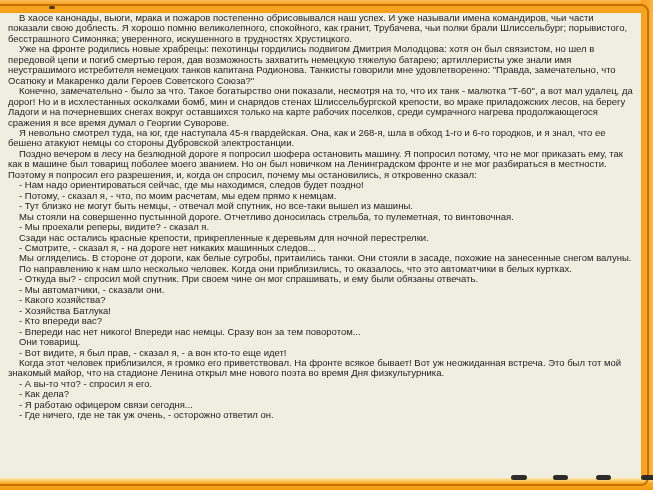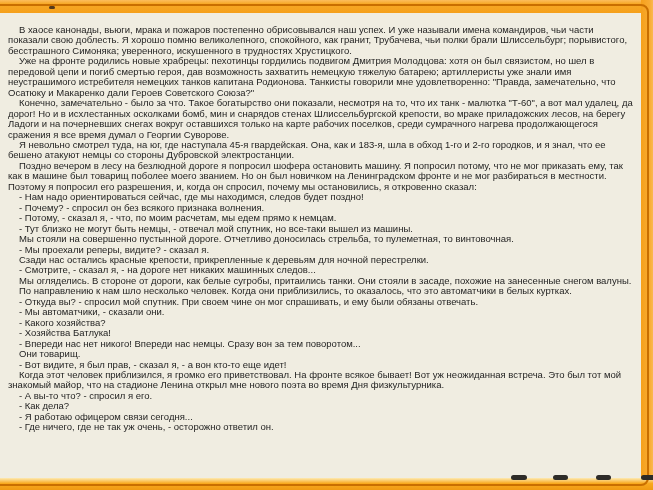--- a/index.html
+++ b/index.html
@@ -33,21 +33,21 @@
     border: 2px solid #c96f00;
     border-radius: 8px;
     z-index: 2;
     pointer-events: none;
   }
   
   .content {
     position: absolute; top: 13px; left: 0; right: 12px; bottom: 12px;
     background: #f0ede1;
     z-index: 3;
-    padding: 12px 8px 0 8px;
+    padding: 0 8px 0 8px;
     box-sizing: border-box;
   }
   .text-block {
     color: #1e1e1e;
     font-size: 9.5px;
     line-height: 10.45px;
     letter-spacing: 0;
   }
   .text-block p.para {
     margin: 0;
@@ -77,36 +77,36 @@
   <div class="bar-top"></div>
   <div class="bar-right"></div>
   <div class="bar-bottom"></div>
   <div class="frame-line" style="border-color: rgb(201, 111, 0);"></div>
 
   <div class="content" style="background: rgb(240, 237, 225);">
     <div class="text-block" style="color: rgb(30, 30, 30);">
         <p class="para">В хаосе канонады, вьюги, мрака и пожаров постепенно обрисовывался наш успех. И уже называли имена командиров, чьи части показали свою доблесть. Я хорошо помню великолепного, спокойного, как гранит, Трубачева, чьи полки брали Шлиссельбург; порывистого, бесстрашного Симоняка; уверенного, искушенного в трудностях Хрустицкого.</p>
         <p class="para">Уже на фронте родились новые храбрецы: пехотинцы гордились подвигом Дмитрия Молодцова: хотя он был связистом, но шел в передовой цепи и погиб смертью героя, дав возможность захватить немецкую тяжелую батарею; артиллеристы уже знали имя неустрашимого истребителя немецких танков капитана Родионова. Танкисты говорили мне удовлетворенно: "Правда, замечательно, что Осатюку и Макаренко дали Героев Советского Союза?"</p>
         <p class="para">Конечно, замечательно - было за что. Такое богатырство они показали, несмотря на то, что их танк - малютка "Т-60", а вот мал удалец, да дорог! Но и в исхлестанных осколками бомб, мин и снарядов стенах Шлиссельбургской крепости, во мраке приладожских лесов, на берегу Ладоги и на почерневших снегах вокруг оставшихся только на карте рабочих поселков, среди сумрачного нагрева продолжающегося сражения я все время думал о Георгии Суворове.</p>
-        <p class="para">Я невольно смотрел туда, на юг, где наступала 45-я гвардейская. Она, как и 183-я, шла в обход 1-го и 2-го городков, и я знал, что ее бешено атакуют немцы со стороны Дубровской электростанции.</p>
+        <p class="para">Я невольно смотрел туда, на юг, где наступала 45-я гвардейская. Она, как и 268-я, шла в обход 1-го и 6-го городков, и я знал, что ее бешено атакуют немцы со стороны Дубровской электростанции.</p>
         <p class="para">Поздно вечером в лесу на безлюдной дороге я попросил шофера остановить машину. Я попросил потому, что не мог приказать ему, так как в машине был товарищ поболее моего званием. Но он был новичком на Ленинградском фронте и не мог разбираться в местности. Поэтому я попросил его разрешения, и, когда он спросил, почему мы остановились, я откровенно сказал:</p>
         <p class="para">- Нам надо ориентироваться сейчас, где мы находимся, следов будет поздно!</p>
-        <p class="para">- Почему? - спросил он без всякого признака волнения.</p>
         <p class="para">- Потому, - сказал я, - что, по моим расчетам, мы едем прямо к немцам.</p>
         <p class="para">- Тут близко не могут быть немцы, - отвечал мой спутник, но все-таки вышел из машины.</p>
         <p class="para">Мы стояли на совершенно пустынной дороге. Отчетливо доносилась стрельба, то пулеметная, то винтовочная.</p>
         <p class="para">- Мы проехали реперы, видите? - сказал я.</p>
         <p class="para">Сзади нас остались красные крепости, прикрепленные к деревьям для ночной перестрелки.</p>
         <p class="para">- Смотрите, - сказал я, - на дороге нет никаких машинных следов...</p>
         <p class="para">Мы огляделись. В стороне от дороги, как белые сугробы, притаились танки. Они стояли в засаде, похожие на занесенные снегом валуны.</p>
         <p class="para">По направлению к нам шло несколько человек. Когда они приблизились, то оказалось, что это автоматчики в белых куртках.</p>
         <p class="para">- Откуда вы? - спросил мой спутник. При своем чине он мог спрашивать, и ему были обязаны отвечать.</p>
         <p class="para">- Мы автоматчики, - сказали они.</p>
         <p class="para">- Какого хозяйства?</p>
         <p class="para">- Хозяйства Батлука!</p>
+        <p class="para">- Кто впереди вас?</p>
         <p class="para">- Впереди нас нет никого! Впереди нас немцы. Сразу вон за тем поворотом...</p>
         <p class="para">Они товарищ.</p>
         <p class="para">- Вот видите, я был прав, - сказал я, - а вон кто-то еще идет!</p>
         <p class="para">Когда этот человек приблизился, я громко его приветствовал. На фронте всякое бывает! Вот уж неожиданная встреча. Это был тот мой знакомый майор, что на стадионе Ленина открыл мне нового поэта во время Дня физкультурника.</p>
         <p class="para">- А вы-то что? - спросил я его.</p>
         <p class="para">- Как дела?</p>
         <p class="para">- Я работаю офицером связи сегодня...</p>
         <p class="para">- Где ничего, где не так уж очень, - осторожно ответил он.</p>
       </div>
   </div>

